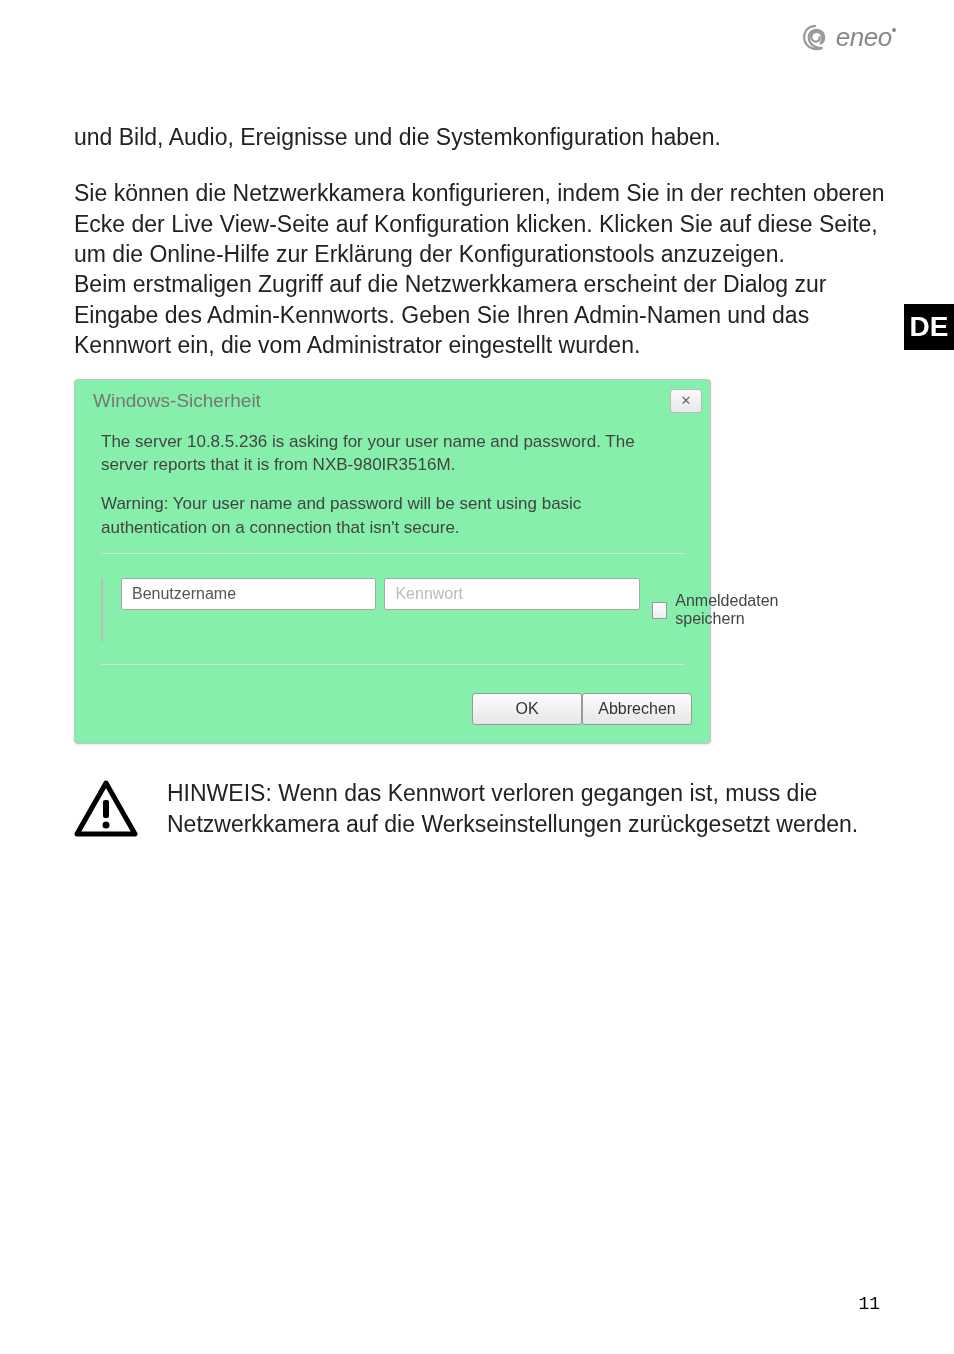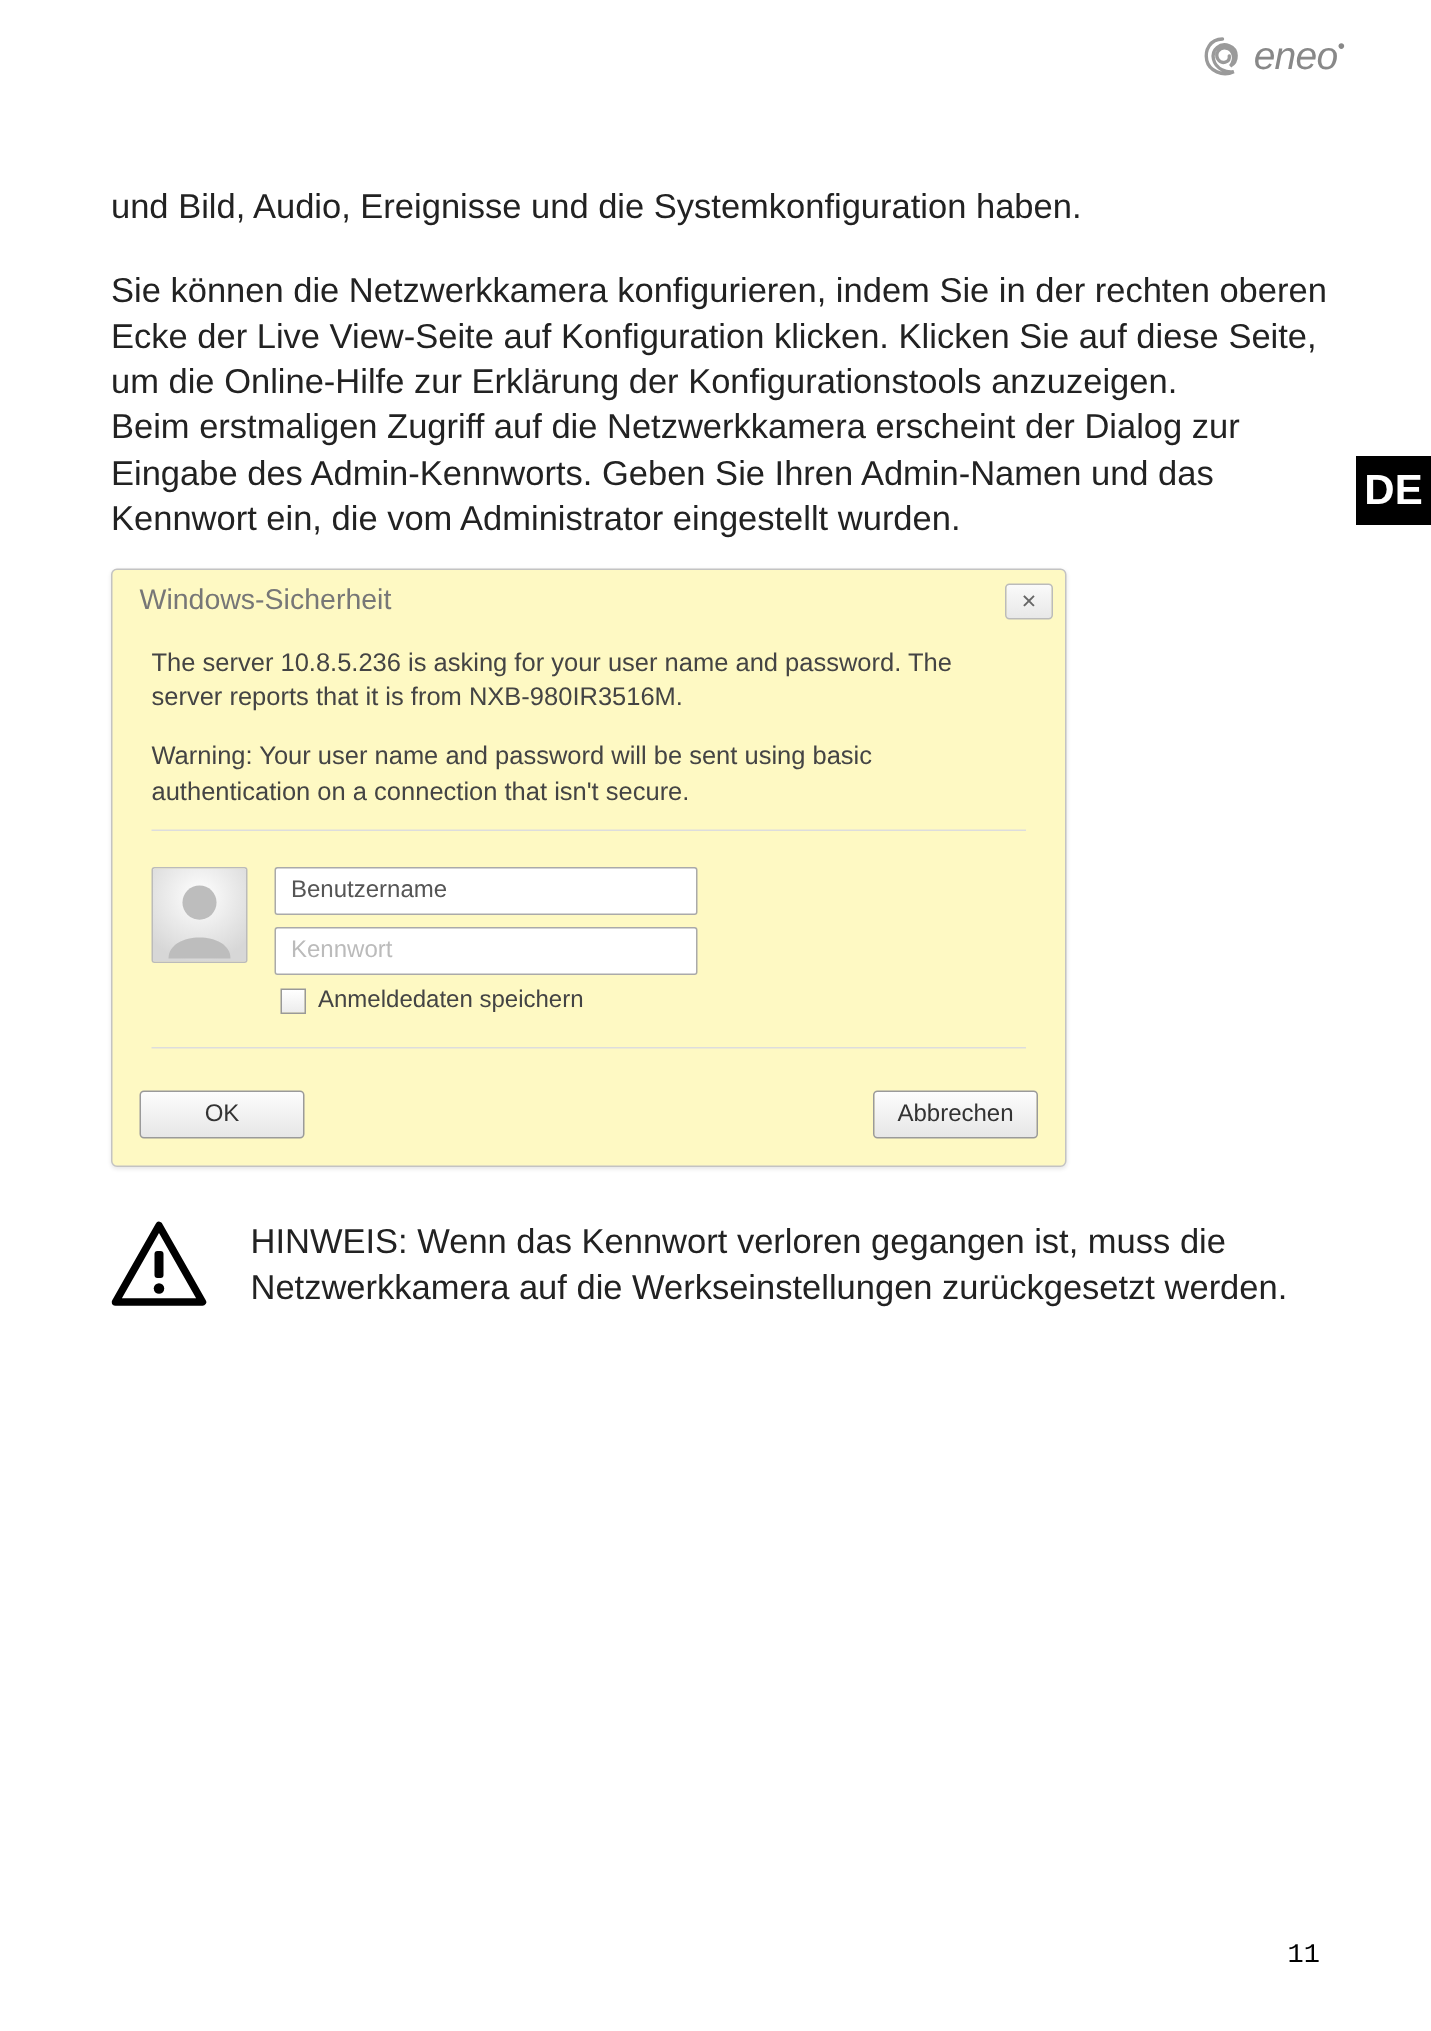--- a/index.html
+++ b/index.html
@@ -9,38 +9,38 @@
   .brand-swirl{width:30px;height:30px}
   .brand-text{font-size:26px;font-style:italic;letter-spacing:-.5px}
   .brand-dot{font-size:14px;vertical-align:top}
   
   .body-text{margin-top:50px;font-size:23px;line-height:1.32;color:#222}
   .body-text p{margin:0 0 26px 0}
   .body-text .tight{margin-bottom:0}
   
   .lang-tab{position:absolute;top:304px;right:0;width:50px;height:46px;background:#000;color:#fff;font-weight:700;font-size:28px;display:flex;align-items:center;justify-content:center}
   
-  .dialog{margin-top:18px;width:635px;border:1px solid #c3c3c3;border-radius:4px;background:#fef9c3;box-shadow:0 1px 3px rgba(0,0,0,.1);font-family:'Segoe UI',Tahoma,sans-serif;color:#555}
+  .dialog{margin-top:18px;width:635px;border:1px solid #c3c3c3;border-radius:4px;background:#86efac;box-shadow:0 1px 3px rgba(0,0,0,.1);font-family:'Segoe UI',Tahoma,sans-serif;color:#555}
   .dlg-titlebar{display:flex;align-items:center;justify-content:space-between;padding:4px 8px 0 18px;height:34px}
   .dlg-title{font-size:19px;color:#777}
   .dlg-close{width:30px;height:22px;border:1px solid #bbb;border-radius:3px;background:linear-gradient(#fafafa,#e8e8e8);display:flex;align-items:center;justify-content:center;font-size:13px;color:#666}
   .dlg-body{padding:12px 26px 10px 26px}
   .dlg-msg1{font-size:17px;line-height:1.38;color:#444;margin:0 0 16px 0}
   .dlg-msg2{font-size:17px;line-height:1.38;color:#444;margin:0 0 14px 0}
   .dlg-sep{height:1px;background:#ddd;margin:6px 0 24px}
   .cred-row{display:flex;gap:18px;margin-bottom:22px}
   .avatar{width:62px;height:62px;border:1px solid #bbb;background:linear-gradient(#fff,#e9e9e9);border-radius:2px;position:relative;overflow:hidden}
   .avatar svg{width:100%;height:100%}
-  .cred-fields{display:flex;flex-direction:column;gap:8px}
+  .cred-fields{display:flex;flex-direction:row;gap:8px}
   .tbox{width:260px;height:30px;border:1px solid #aaa;border-radius:2px;padding:0 10px;font-size:16px;color:#555;background:#fff;display:flex;align-items:center}
   .tbox.pw{color:#bbb}
   .chk-row{display:flex;align-items:center;gap:8px;font-size:16px;color:#444;padding-left:4px}
   .chk{width:15px;height:15px;border:1px solid #999;background:linear-gradient(#fff,#ececec)}
   .dlg-sep2{height:1px;background:#ddd;margin:6px 0 18px}
-  .dlg-buttons{display:flex;justify-content:space-between;gap:14px;padding:0 18px 18px}
+  .dlg-buttons{display:flex;justify-content:flex-end;padding:0 18px 18px}
   .btn{min-width:108px;height:30px;border:1px solid #9a9a9a;border-radius:3px;background:linear-gradient(#fdfdfd,#e6e6e6);font-size:16px;color:#333;display:flex;align-items:center;justify-content:center}
   
   .note{display:flex;gap:29px;margin-top:34px;font-size:23px;line-height:1.32;color:#222}
   .note-icon{width:64px;height:58px;flex:0 0 auto;margin-top:2px}
   .note-text{flex:1}
   
   .pageno{position:absolute;right:74px;bottom:40px;font-family:Liberation Mono, monospace;font-size:18px}
 </style>
 </head>
 <body>

